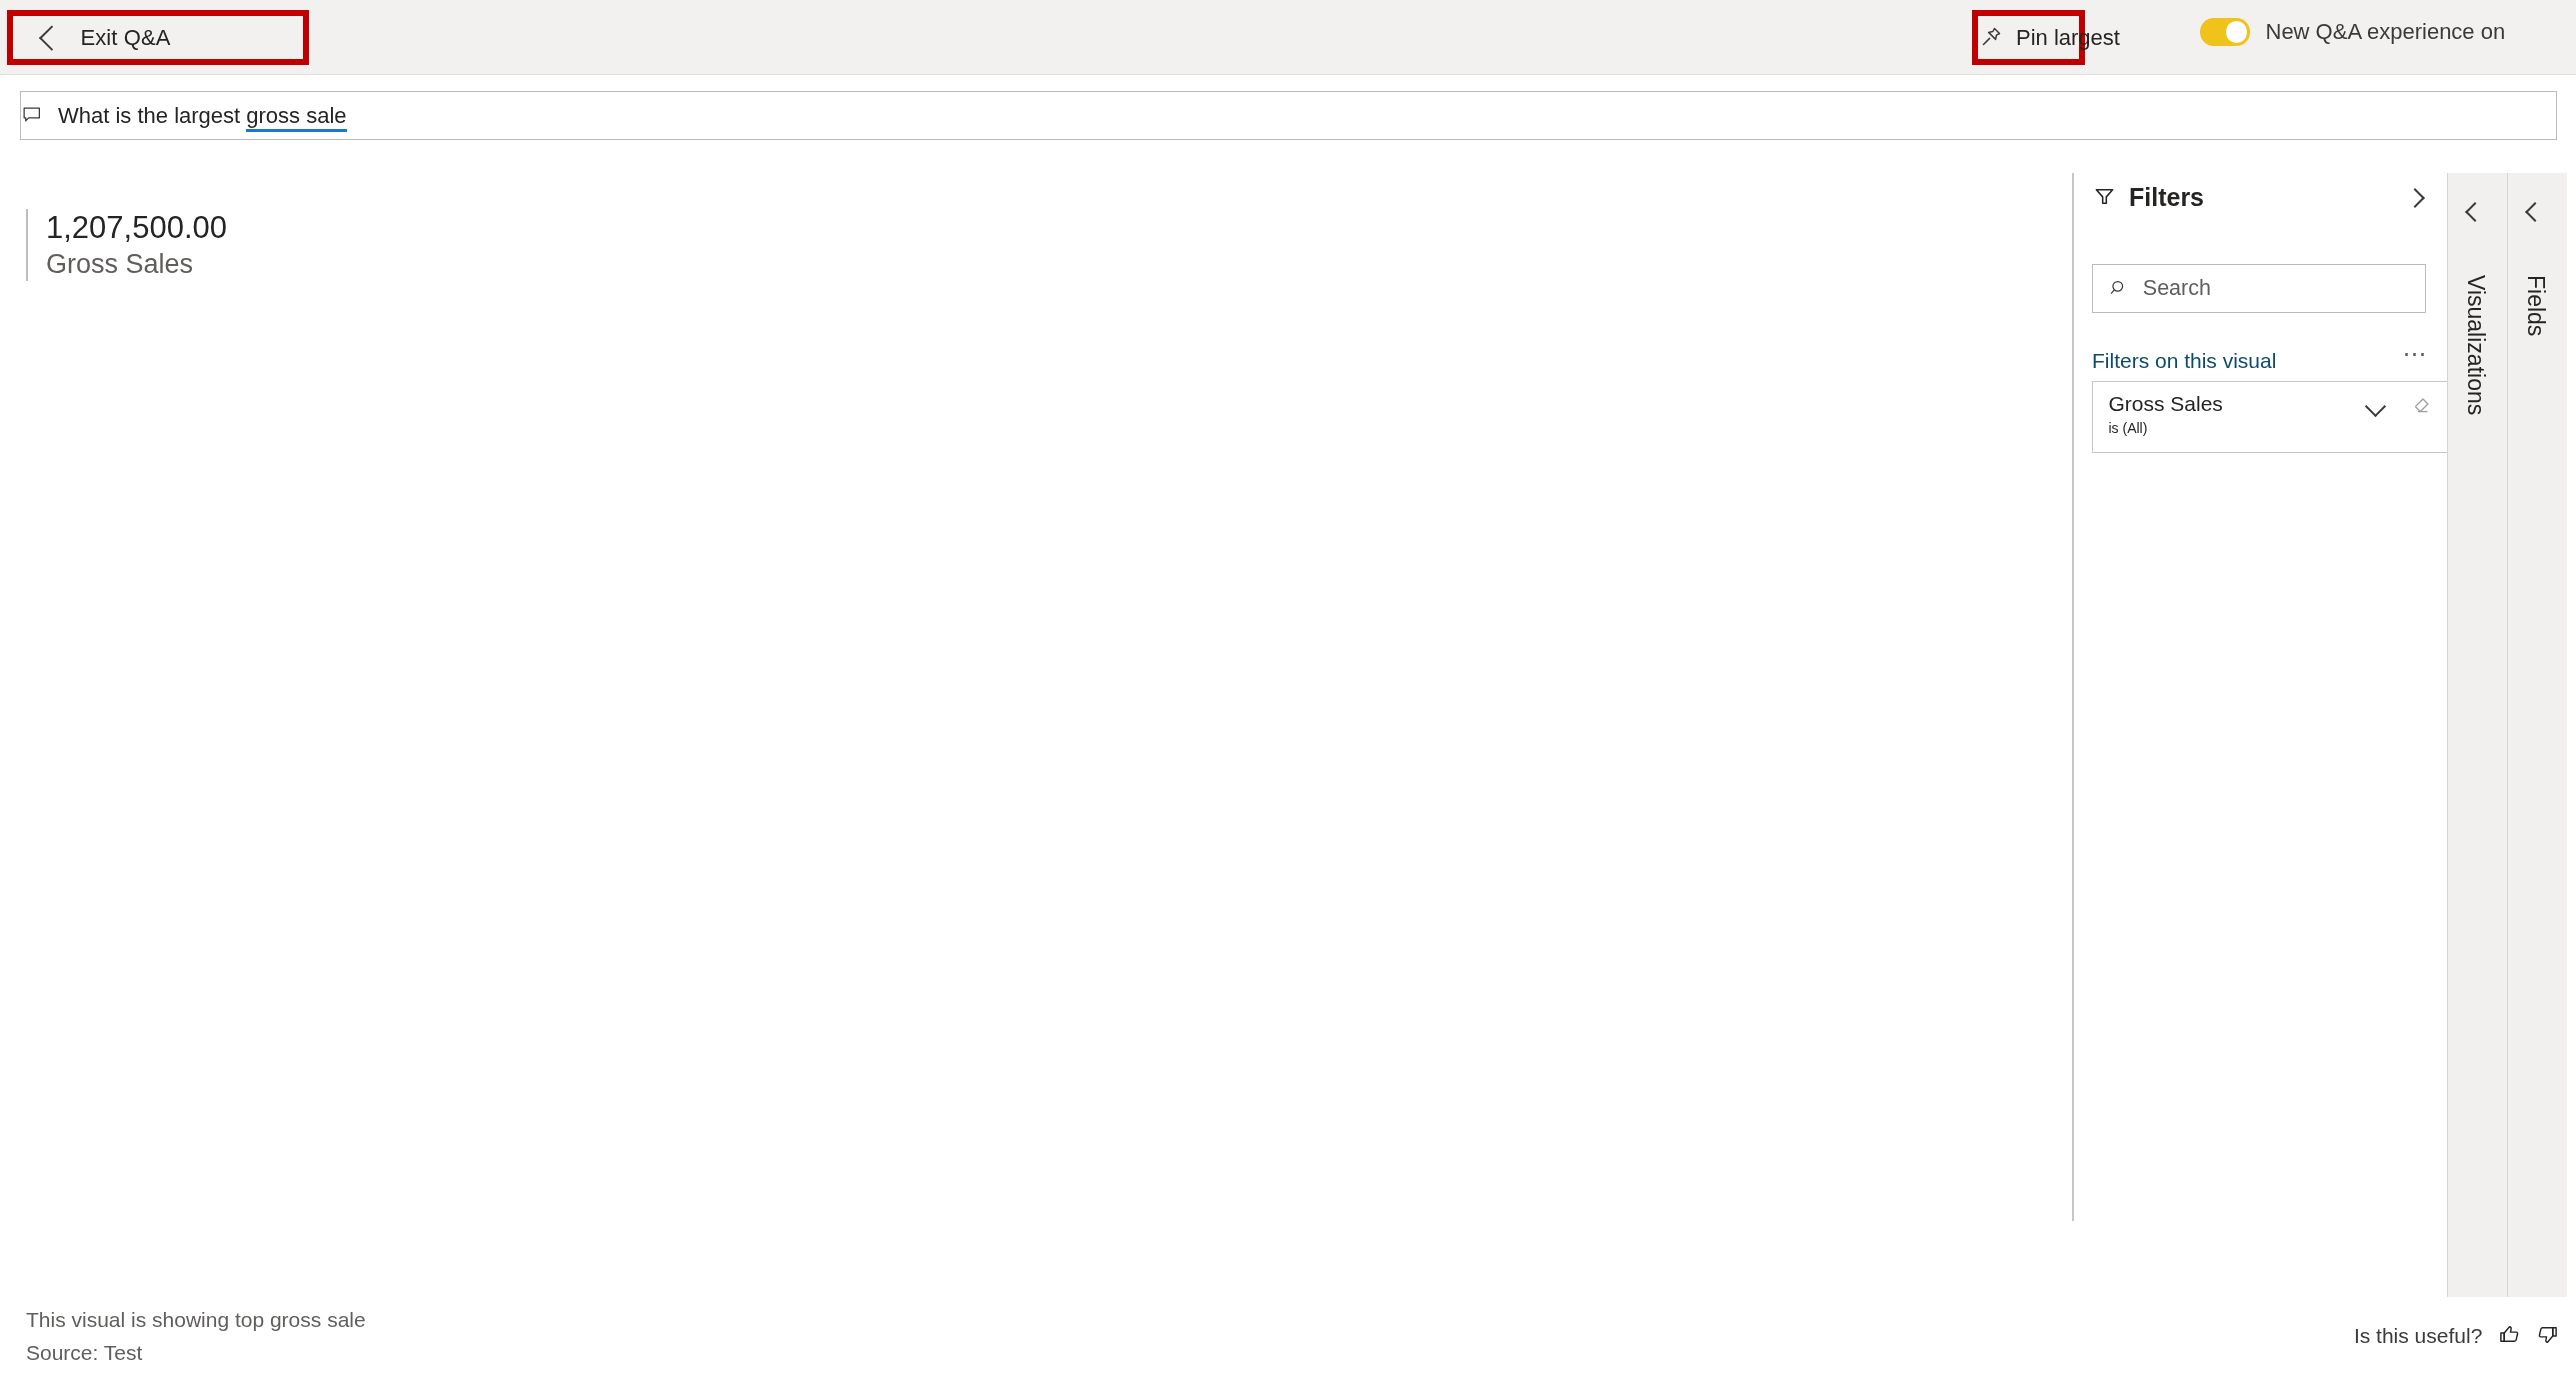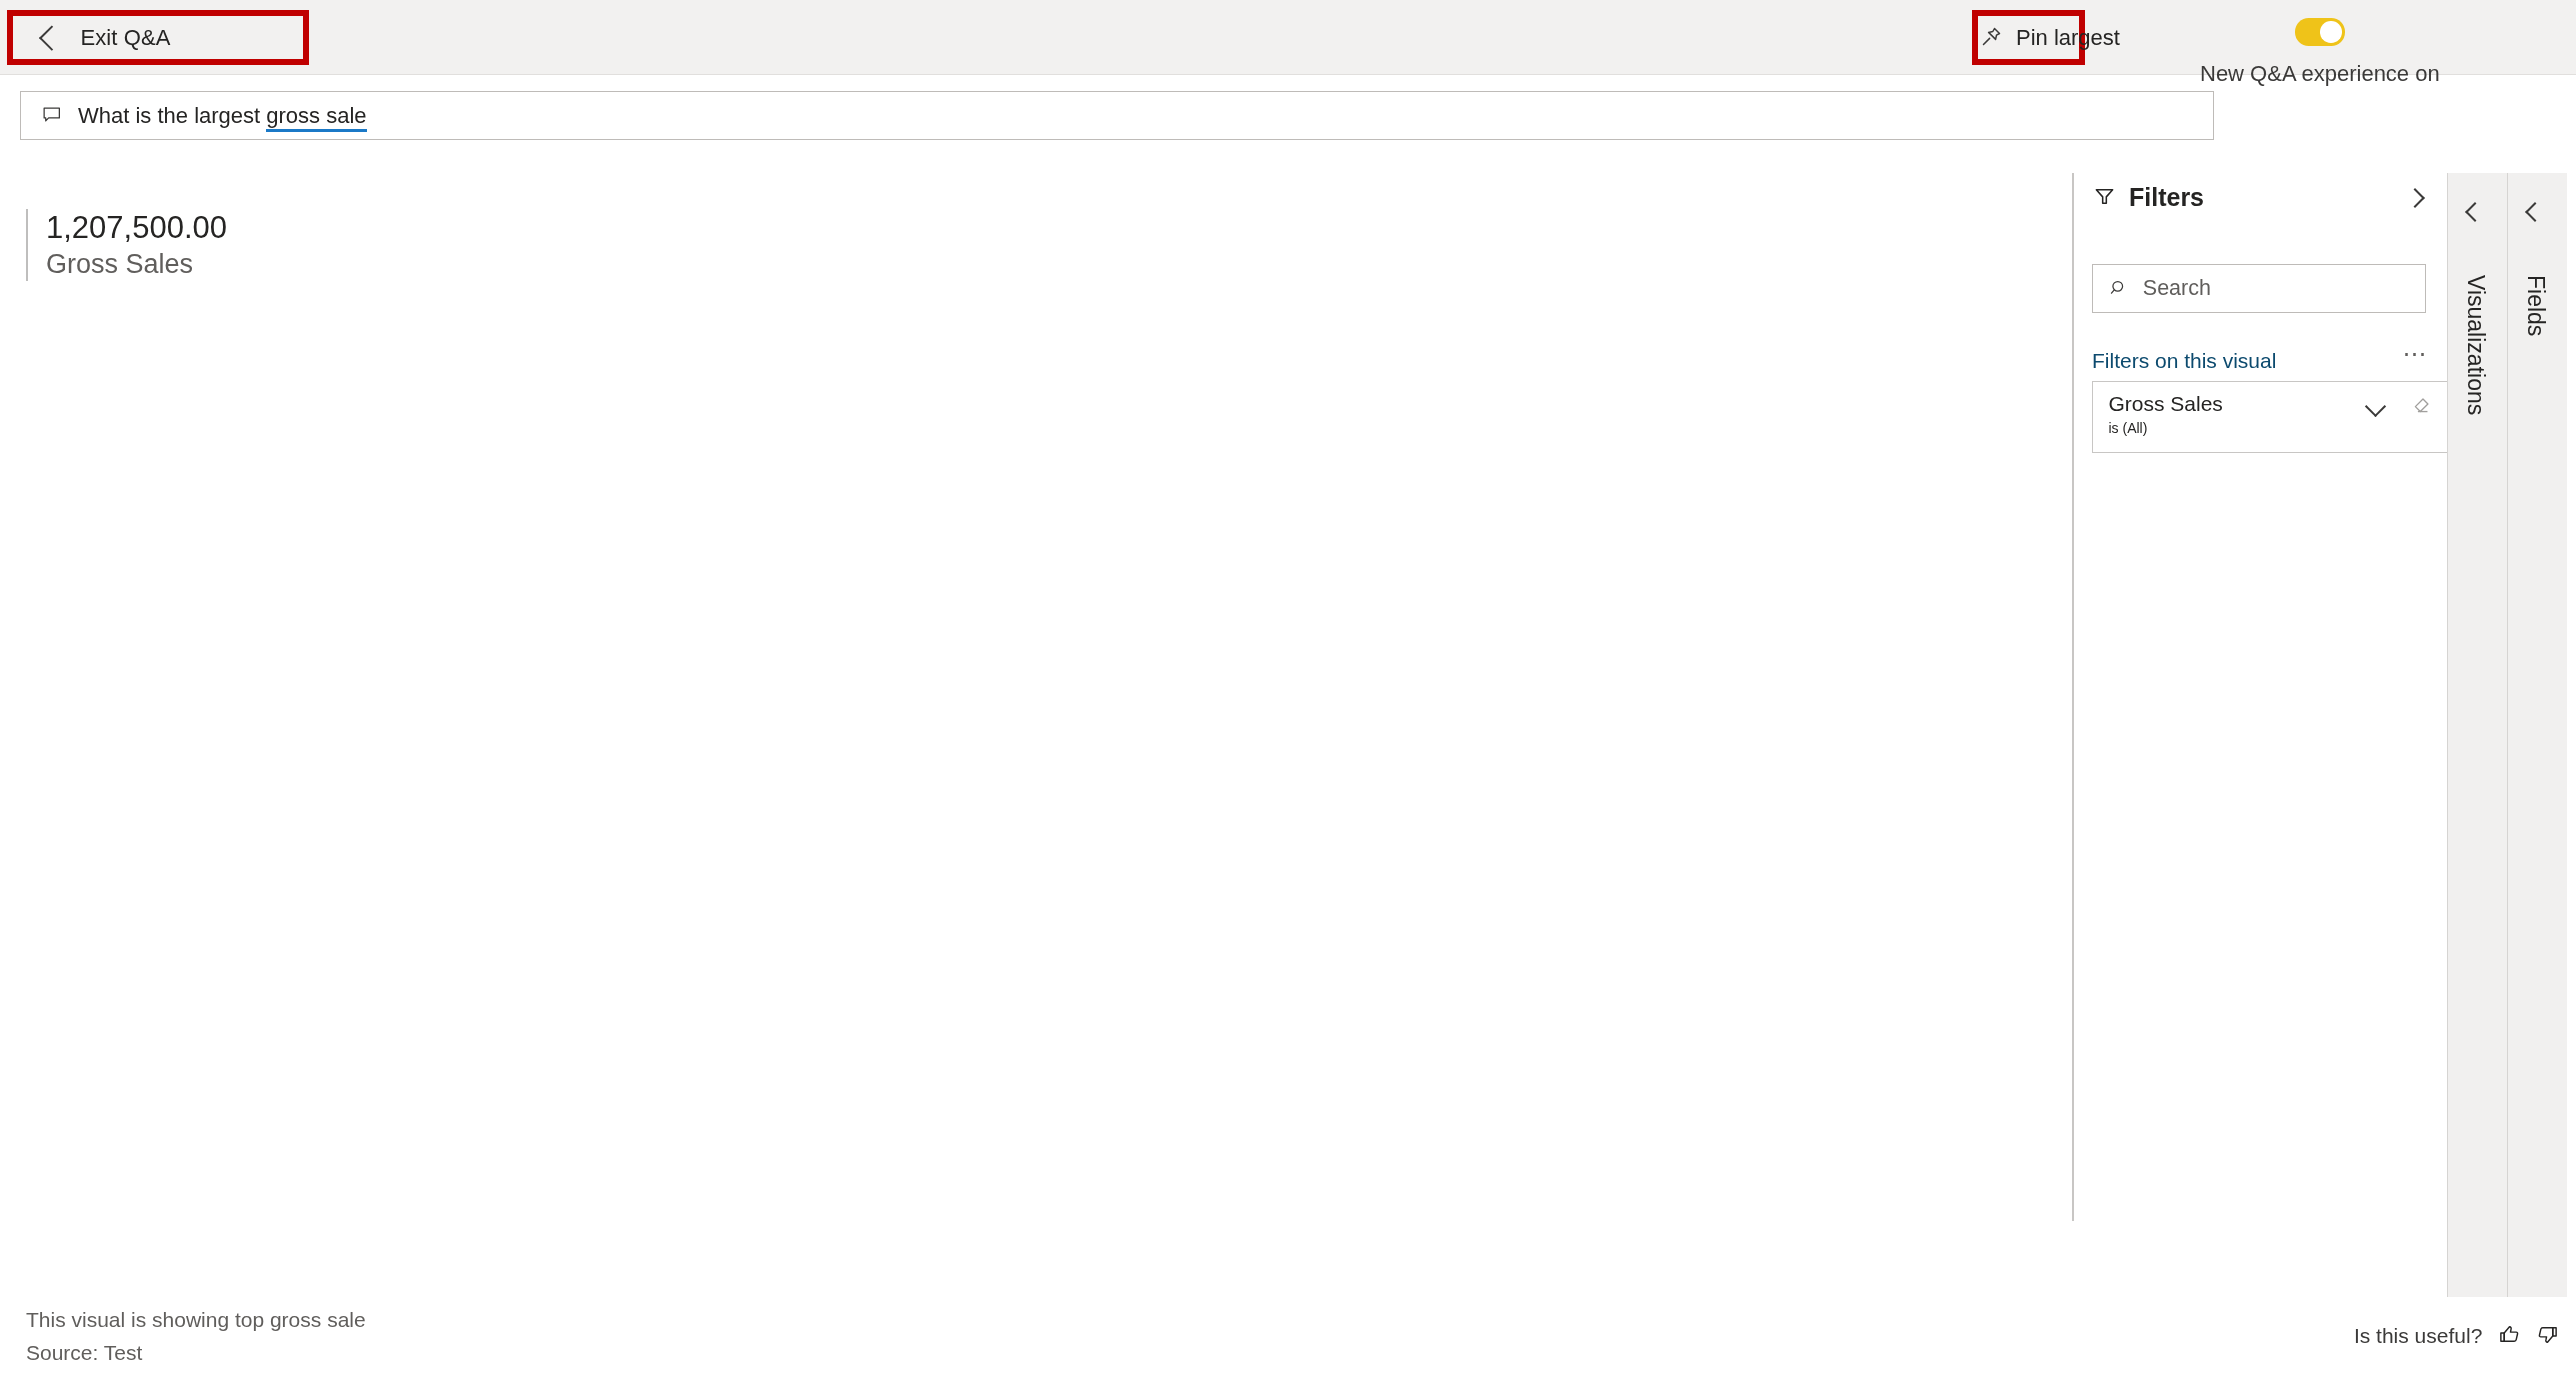--- a/index.html
+++ b/index.html
@@ -86,21 +86,20 @@
     white-space: nowrap;
   }
 
   .toggle-wrap {
     position: absolute;
     left: 2200px; top: 18px;
     display: flex;
     align-items: center;
     gap: 15.5px;
     cursor: pointer;
-    flex-direction: column;
   }
   .toggle-pill {
     width: 50px; height: 27.5px;
     border-radius: 13.7px;
     background: #EFC319;
     position: relative;
     flex: none;
   }
   .toggle-pill::after {
     content: "";
@@ -113,27 +112,26 @@
   .toggle-text {
     font-size: 22px;
     color: #3B3A39;
     white-space: nowrap;
   }
 
   
   .qbar {
     position: absolute;
     left: 20px; top: 91px;
-    width: 2194px; height: 49px;
+    width: 2537px; height: 49px;
     background: #ffffff;
     border: 1.2px solid #BEBBB8;
     box-sizing: border-box;
     display: flex;
     align-items: center;
-    padding-left: 20px;
     gap: 15.5px;
     cursor: text;
   }
   .qtext {
     font-size: 22px;
     color: #252423;
     white-space: nowrap;
   }
   .qtext .term {
     border-bottom: 3.6px solid #1B79C7;

